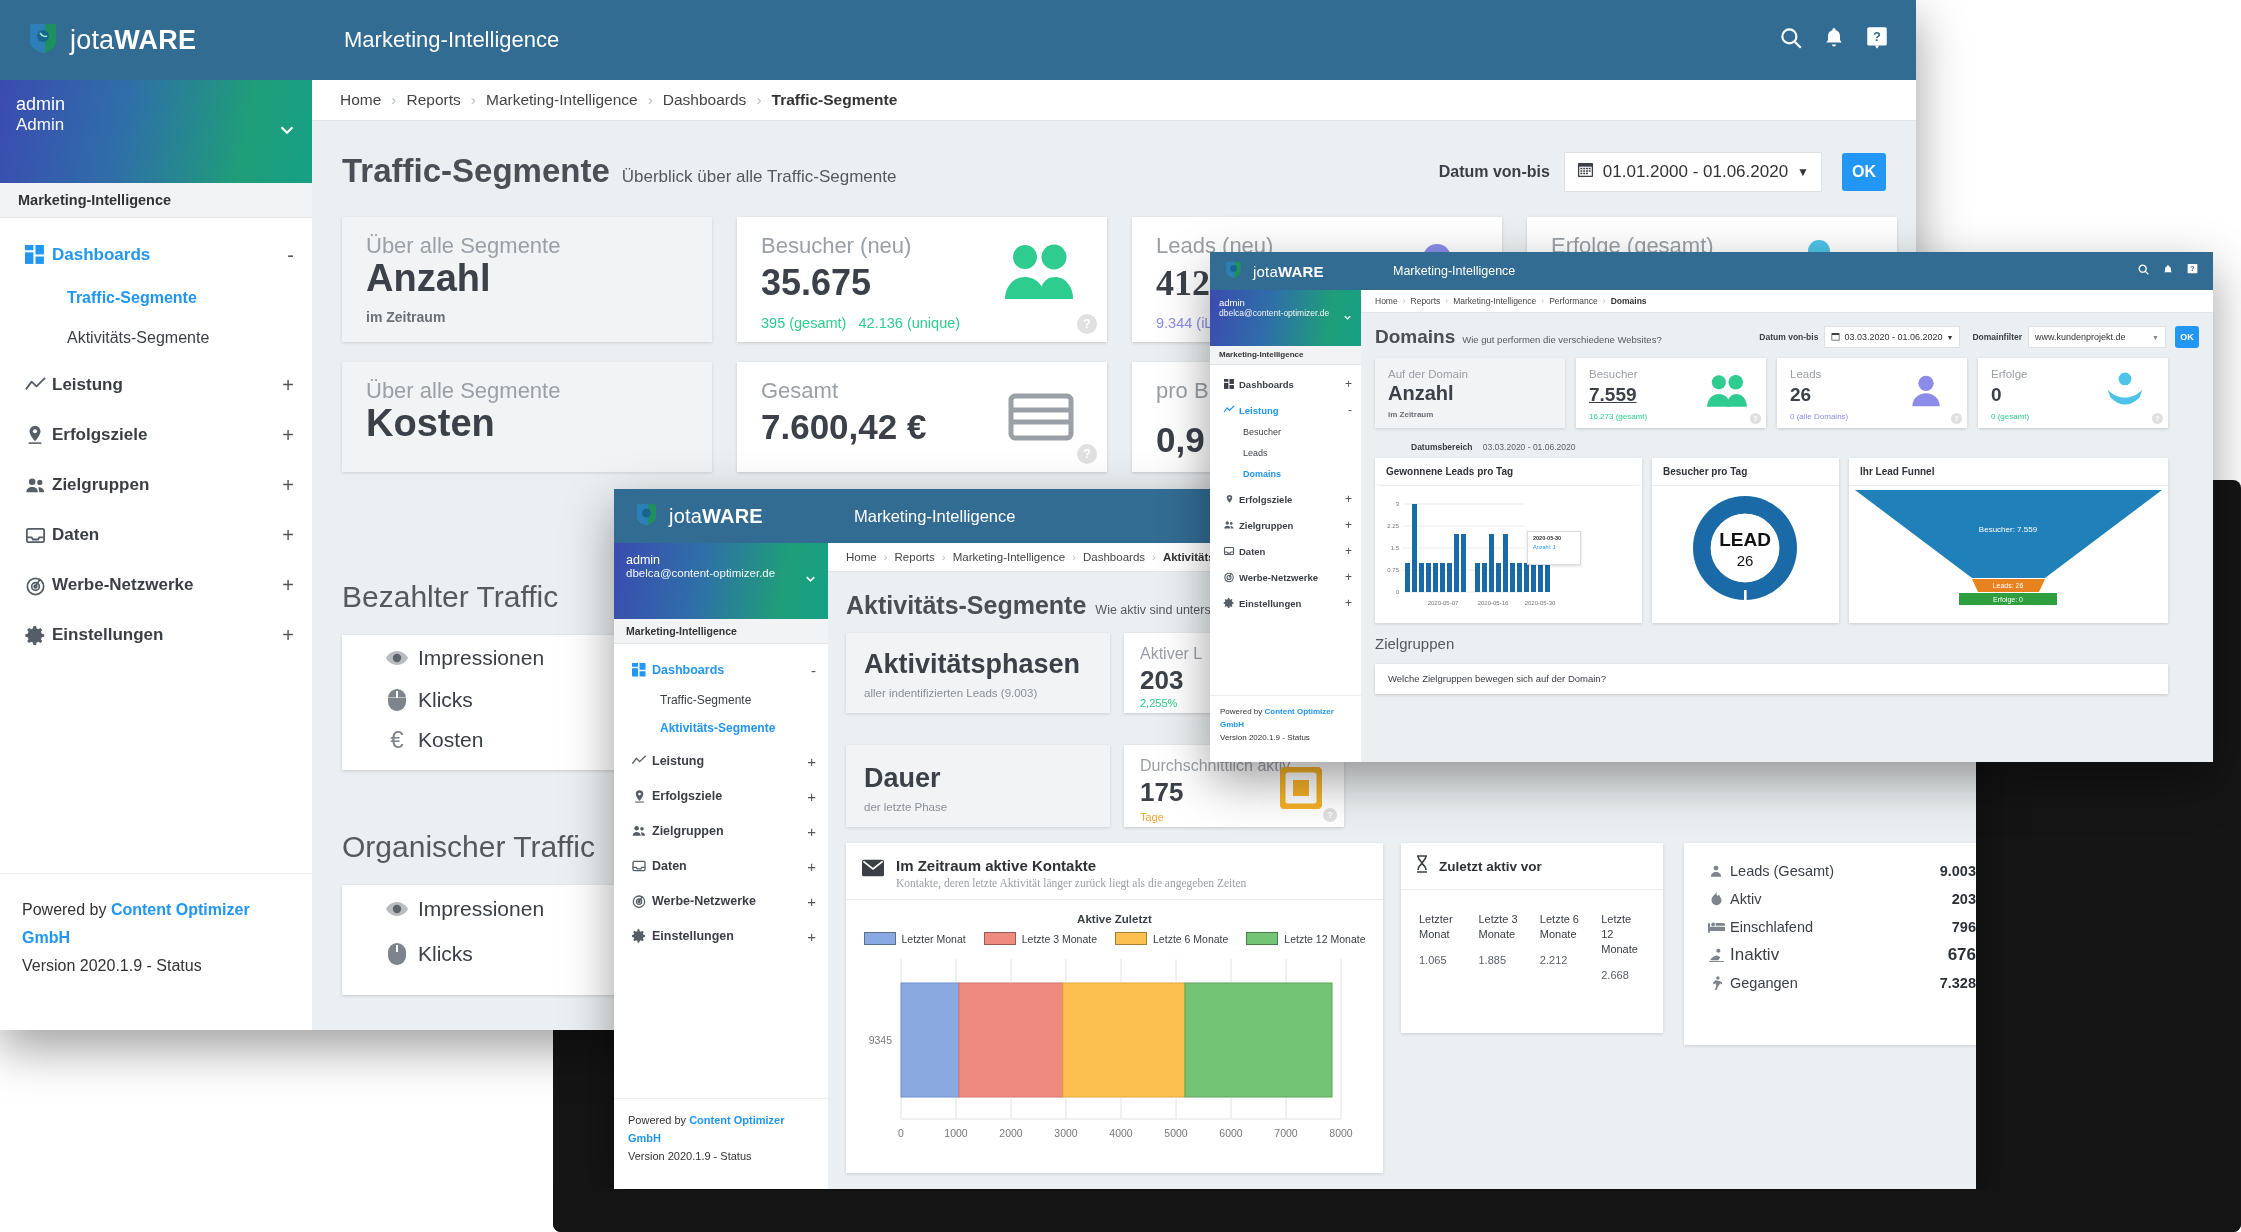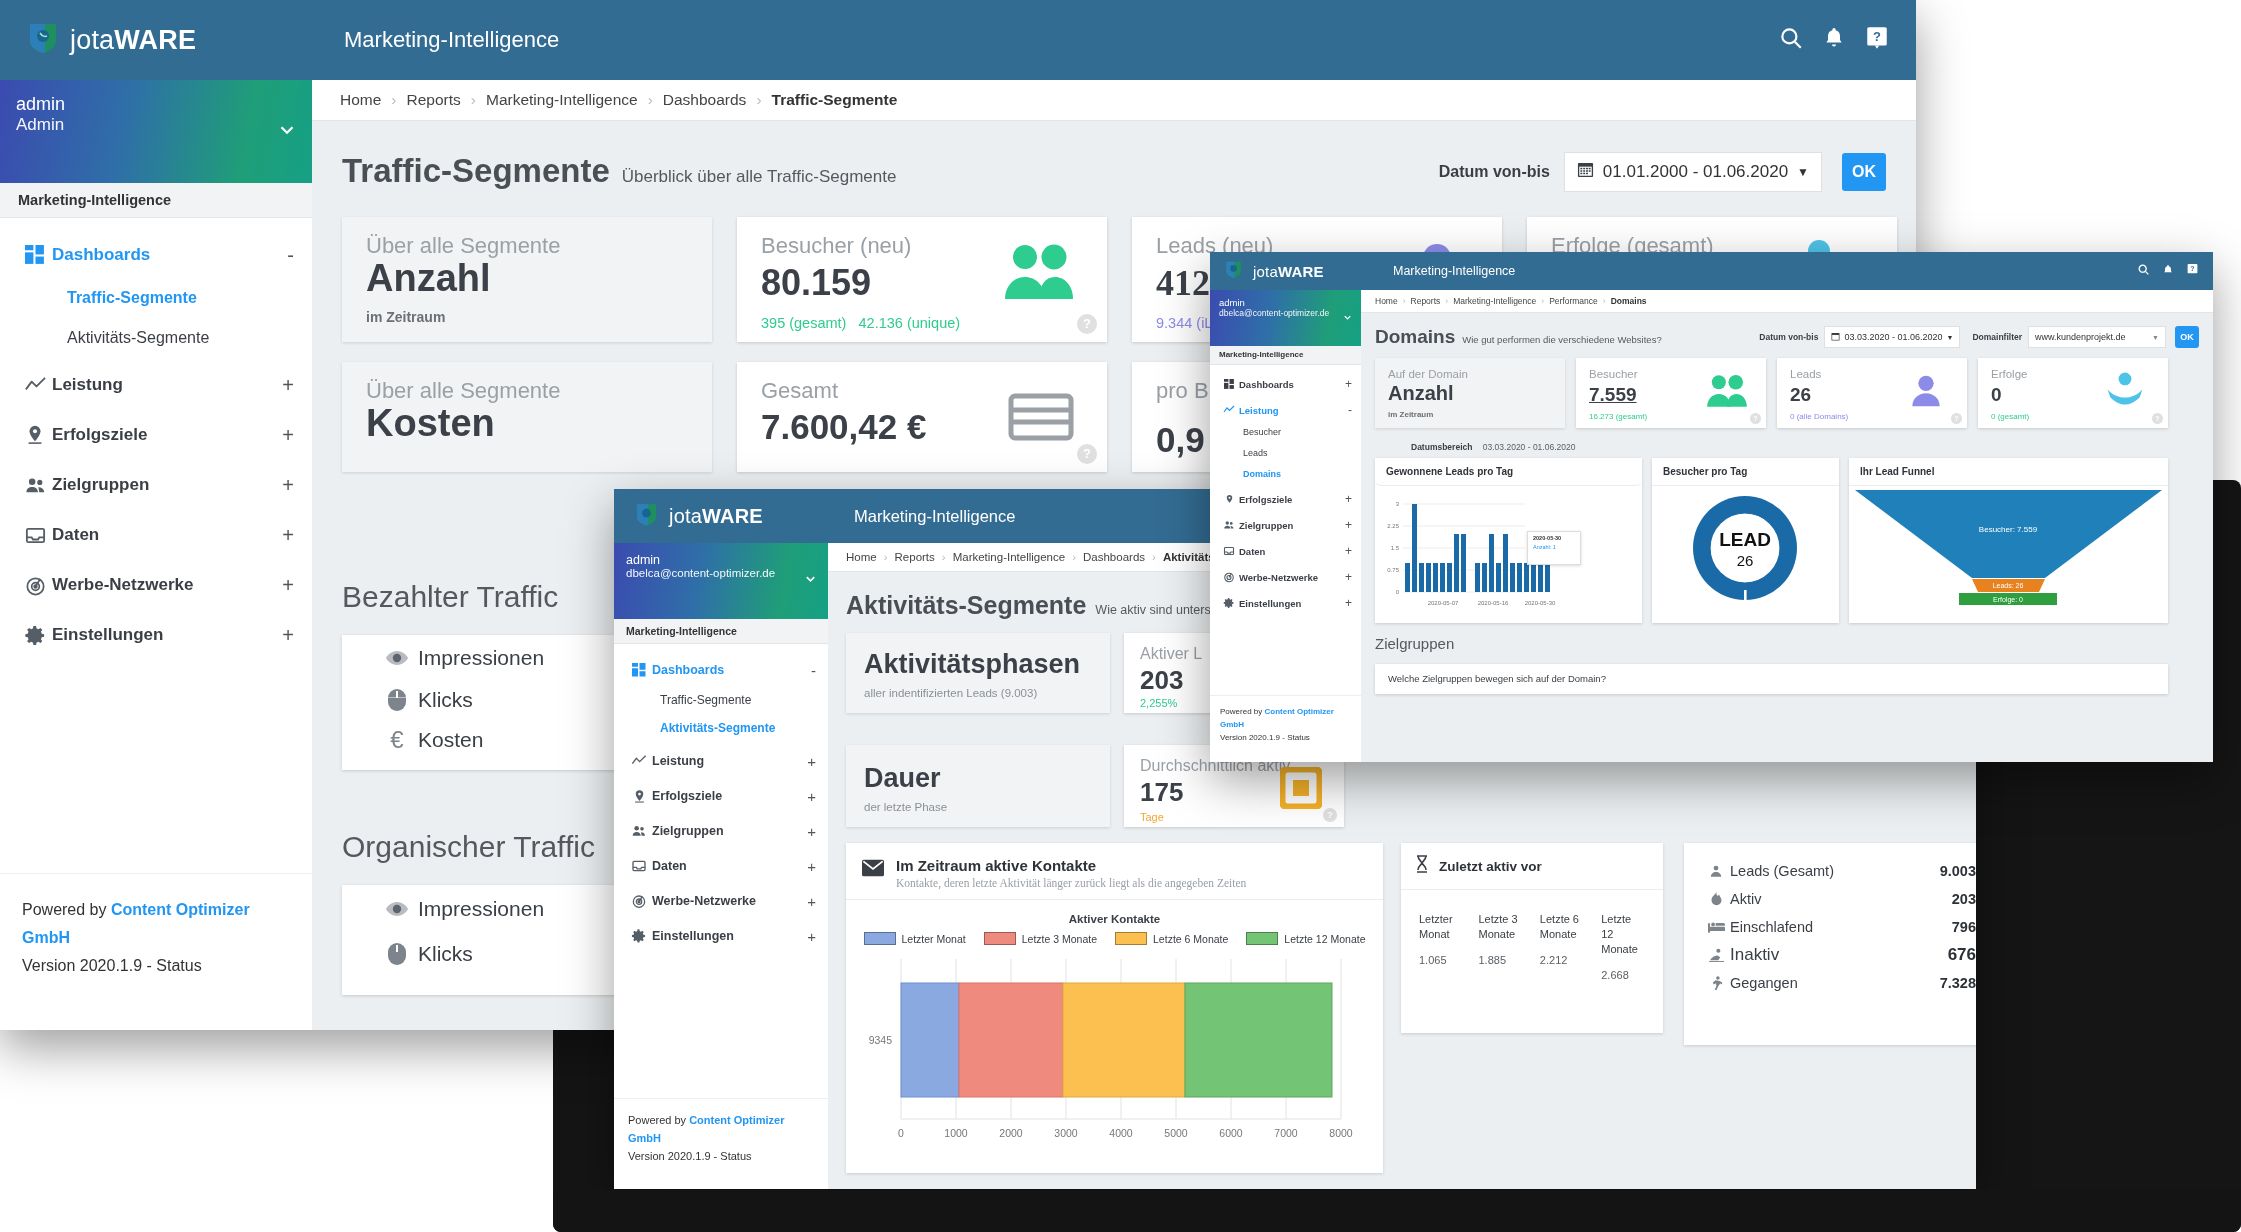--- a/index.html
+++ b/index.html
@@ -282,21 +282,21 @@
       </div>
 
       <div class="card flat" style="position:absolute;left:30px;top:137px;width:370px;height:125px;">
         <div class="k-label" style="position:absolute;left:24px;top:16px;font-size:22px;">Über alle Segmente</div>
         <div class="k-value" style="position:absolute;left:24px;top:40px;font-size:38px;">Anzahl</div>
         <div class="k-small" style="position:absolute;left:24px;top:92px;font-size:14px;">im Zeitraum</div>
       </div>
 
       <div class="card" style="position:absolute;left:425px;top:137px;width:370px;height:125px;">
         <div class="k-label" style="position:absolute;left:24px;top:16px;font-size:22px;">Besucher (neu)</div>
-        <div class="k-value" style="position:absolute;left:24px;top:45px;font-size:36px;">80.159</div>
+        <div class="k-value" style="position:absolute;left:24px;top:45px;font-size:36px;">35.675</div>
         <div class="k-sub" style="position:absolute;left:24px;top:98px;font-size:14.5px;white-space:pre;">395 (gesamt)   42.136 (unique)</div>
         <span style="position:absolute;right:32px;top:26px;">
           <svg width="72" height="58" viewBox="0 0 72 58" fill="#2ecc8f">
               <circle cx="22" cy="14" r="12"></circle>
               <circle cx="51" cy="14" r="12.5"></circle>
               <path d="M2 56c0-13 9-22 20-22s20 9 20 22z"></path>
               <path d="M36 56c0-13 6-22 16-22s18 9 18 22z"></path>
             </svg>
         </span>
         <span class="qmark" style="right:10px;bottom:8px;width:20px;height:20px;line-height:20px;font-size:13px;">?</span>
@@ -594,21 +594,21 @@
                 <path d="M1.5 1.8L12 10 22.5 1.8" stroke="#fff" stroke-width="2" fill="none"></path>
               </svg>
           </span>
           <span>
             <div class="panel-t" style="font-size:15px;">Im Zeitraum aktive Kontakte</div>
             <div class="panel-s" style="font-size:11.5px;margin-top:3px;font-family:Liberation Serif, serif;">Kontakte, deren letzte Aktivität länger zurück liegt als die angegeben Zeiten</div>
           </span>
         </div>
 
         <div style="position:absolute;left:0;top:62px;right:0;bottom:0;">
-          <div style="text-align:center;font-size:11.5px;font-weight:700;color:#3b4046;margin-top:8px;">Aktiver Kontakte</div>
+          <div style="text-align:center;font-size:11.5px;font-weight:700;color:#3b4046;margin-top:8px;">Aktive Zuletzt</div>
           <div style="display:flex;justify-content:center;gap:18px;margin-top:7px;">
             <span class="legenditem" style="gap:6px;">
               <span class="legendsw" style="width:30px;height:11px;background:#8aa9e0;"></span>
               <span class="legendtx" style="font-size:10.5px;">Letzter Monat</span>
             </span>
             <span class="legenditem" style="gap:6px;">
               <span class="legendsw" style="width:30px;height:11px;background:#ef8a7e;"></span>
               <span class="legendtx" style="font-size:10.5px;">Letzte 3 Monate</span>
             </span>
             <span class="legenditem" style="gap:6px;">

